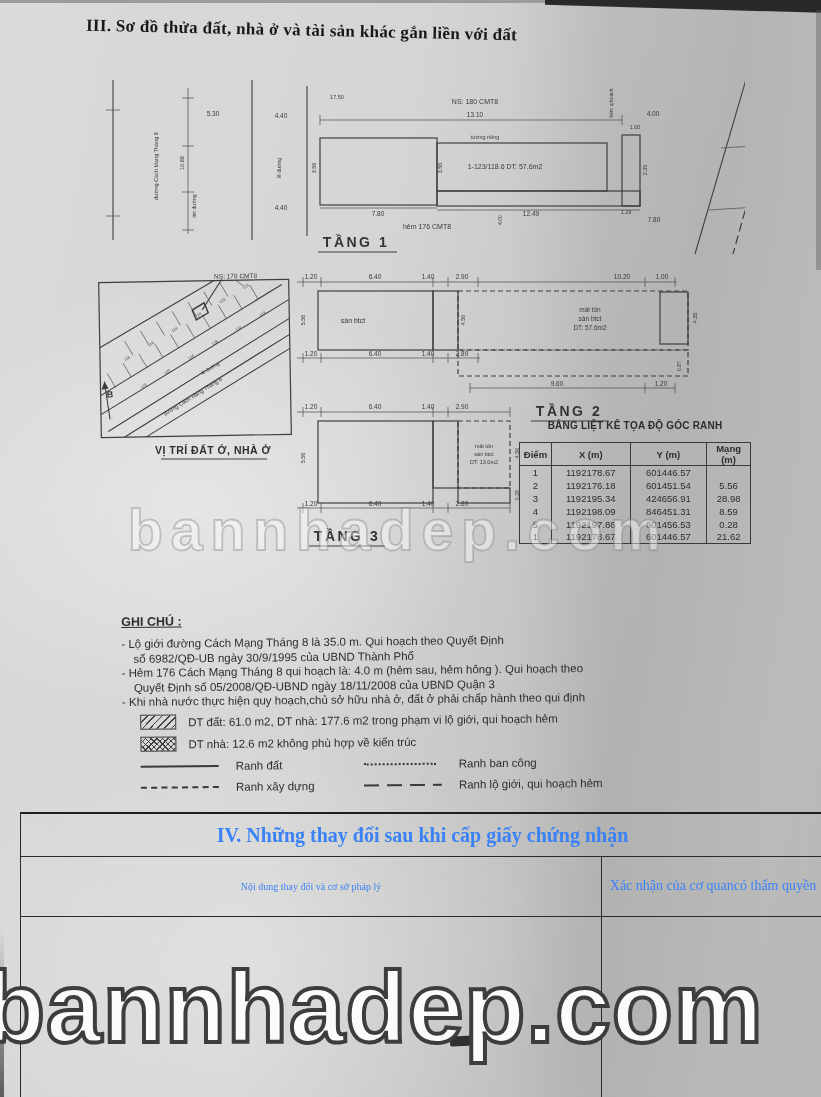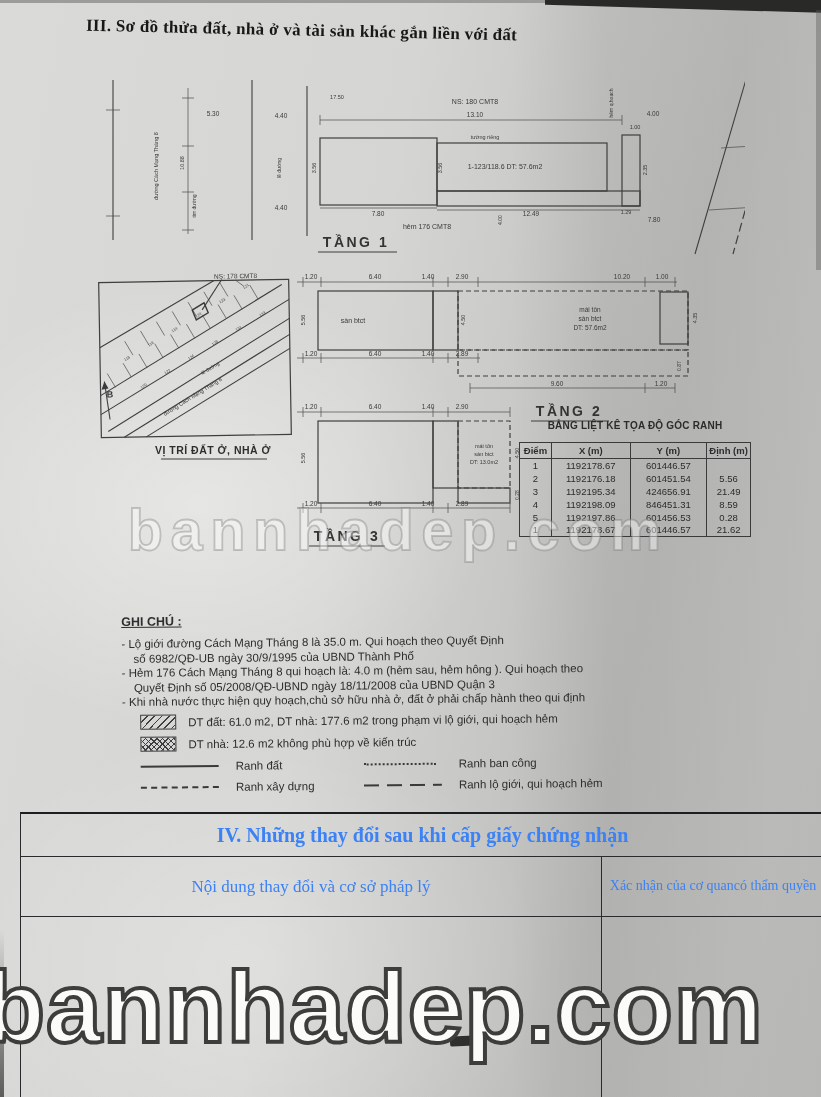--- a/index.html
+++ b/index.html
@@ -68,21 +68,21 @@
   .ln-dotted  { border-top:2.2px dotted #3a3a3a; width:72px; }
   .ln-dashed  { border-top:2.2px dashed #3a3a3a; }
   .ln-longdash{ height:2.6px; background:repeating-linear-gradient(90deg,#3a3a3a 0 15px,transparent 15px 23px); }
 
   .sec4 { left:20px; top:812px; width:805px; height:285px;
     border-top:2px solid #1d1d22; border-left:1.6px solid #2a2a2e; border-right:1.6px solid #2a2a2e; color:#3b82f6; }
   .sec4 .s4-title { height:43px; display:flex; align-items:center; justify-content:center;
     font-family:"Liberation Serif",serif; font-weight:bold; font-size:20px; border-bottom:1.6px solid #2a2a2e; }
   .sec4 .s4-cols { display:flex; height:60px; border-bottom:1.6px solid #2a2a2e; }
   .sec4 .s4-c1 { width:581px; border-right:1.6px solid #2a2a2e; display:flex; align-items:center; justify-content:center;
-    font-family:"Liberation Serif",serif; font-size:17px; }
+    font-family:"Liberation Serif",serif; font-size:10px; }
   .sec4 .s4-c2 { flex:1; display:flex; flex-direction:row; align-items:center; justify-content:center;
     font-family:"Liberation Serif",serif; font-size:14px; line-height:1.35; }
   .sec4 .s4-body { display:flex; height:180px; }
   .sec4 .s4-b1 { width:581px; border-right:1.6px solid #2a2a2e; }
 
   .wm-mid { left:128px; top:497px; width:600px;
     font-weight:bold; font-size:57px; letter-spacing:8px; color:rgba(255,255,255,.42);
     -webkit-text-stroke:1.8px rgba(120,120,120,.38); white-space:nowrap; }
   .wm-bottom { left:-16px; top:950px; width:850px;
     font-weight:bold; font-size:100px; letter-spacing:1px; color:#fbfbf9;
@@ -326,41 +326,41 @@
         <col class="c1">
         <col class="c2">
         <col class="c3">
         <col class="c4">
       </colgroup>
     <thead>
       <tr>
         <th>Điểm</th>
         <th>X (m)</th>
         <th>Y (m)</th>
-        <th>Định (m)</th>
+        <th>Mạng (m)</th>
       </tr>
     </thead>
     <tbody>
         <tr>
           <td>1</td>
           <td>1192178.67</td>
           <td>601446.57</td>
           <td></td>
         </tr>
         <tr>
           <td>2</td>
           <td>1192176.18</td>
           <td>601451.54</td>
           <td>5.56</td>
         </tr>
         <tr>
           <td>3</td>
           <td>1192195.34</td>
           <td>424656.91</td>
-          <td>21.49</td>
+          <td>28.98</td>
         </tr>
         <tr>
           <td>4</td>
           <td>1192198.09</td>
           <td>846451.31</td>
           <td>8.59</td>
         </tr>
         <tr>
           <td>5</td>
           <td>1192197.86</td>

